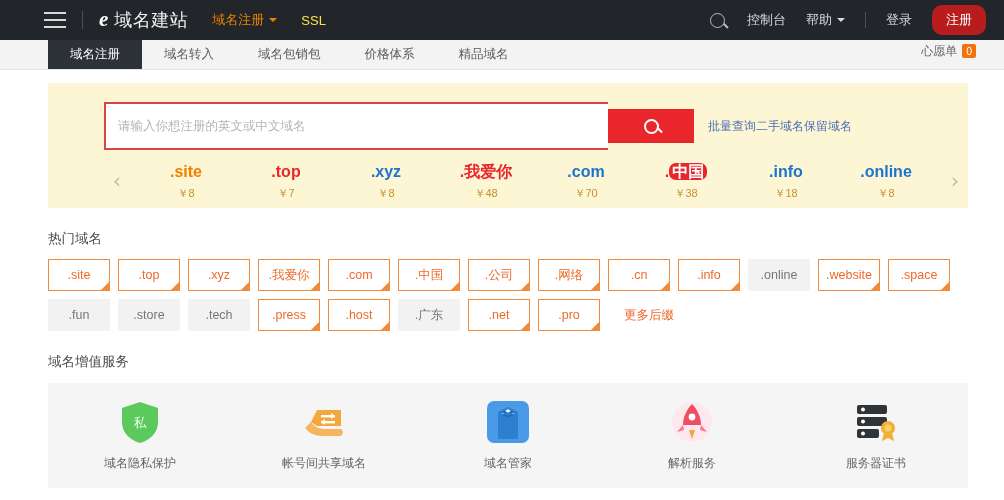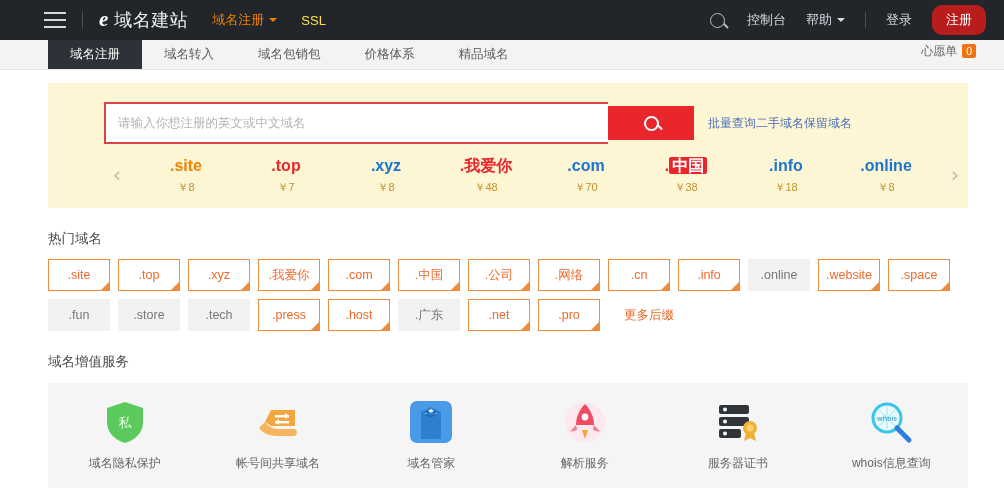--- a/index.html
+++ b/index.html
@@ -77,21 +77,21 @@
     background: #f1720f; color: #fff; font-size: 10.5px;
     border-radius: 2px; padding: 1px 4px; margin-left: 5px;
   }
   
   .banner {
     margin: 13px 36px 0 48px; width: 920px; height: 125px;
     background: #fdf6d5; position: relative;
   }
   .search-row { display: flex; align-items: center; padding: 19px 0 0 56px; }
   .search-input {
-    width: 504px; height: 42px; border: 2px solid #d9434a;
+    width: 504px; height: 48px; border: 2px solid #d9434a;
     border-right: none; background: #fff; padding: 4px 12px;
     font-size: 12.5px; color: #333; outline: none;
     font-family: "Liberation Sans", "DejaVu Sans", sans-serif;
   }
   .search-input::placeholder { color: #b4b4b4; }
   .search-btn {
     width: 86px; height: 34px; background: #e8262c; border: none;
     display: flex; align-items: center; justify-content: center; cursor: pointer;
   }
   .mag { width: 15px; height: 15px; border: 2.2px solid #fff; border-radius: 50%; position: relative; }
@@ -105,21 +105,21 @@
   .carousel { display: flex; align-items: center; padding: 11px 0 0 0; position: relative; }
   .arrow {
     width: 26px; color: #c4bda0; font-size: 21px; text-align: center;
     cursor: pointer; user-select: none; font-family: "DejaVu Sans", sans-serif;
   }
   .arrow.left { margin-left: 56px; }
   .carousel-items { display: flex; flex: 1; justify-content: space-around; padding: 0 6px; }
   .tld-item { text-align: center; cursor: pointer; min-width: 62px; }
   .tld-name { font-size: 16px; font-weight: bold; line-height: 22px; white-space: nowrap; }
   .tld-price { font-size: 11px; color: #c4912f; margin-top: 3px; }
-  .tld-boxed { background: #e8262c; color: #fff !important; padding: 0 3px; border-radius: 2px; }
+  .tld-boxed { background: #e8262c; color: #fff !important; padding: 0 3px; border-radius: 7px; }
   
   .section-title {
     margin: 22px 0 0 48px; font-size: 13.5px; color: #4a4a4a;
   }
   .tag-rows { margin: 11px 0 0 48px; width: 920px; }
   .tag-row { display: flex; gap: 8px; margin-bottom: 8px; align-items: center; }
   .tag {
     width: 62px; height: 32px; display: flex; align-items: center; justify-content: center;
     font-size: 12.5px; position: relative; cursor: pointer; background: #fff;
   }
@@ -336,25 +336,13 @@
           <circle cx="10" cy="8.5" r="2" fill="#fff"></circle>
           <circle cx="10" cy="20.5" r="2" fill="#fff"></circle>
           <circle cx="10" cy="32.5" r="2" fill="#fff"></circle>
           <circle cx="35" cy="27" r="7" fill="#f2b033"></circle>
           <circle cx="35" cy="27" r="3.5" fill="#f7d070"></circle>
           <path d="M31 32 l-2 8 l6 -3 l6 3 l-2 -8 z" fill="#f2b033"></path>
         </svg>
       </div>
       <div class="svc-label">服务器证书</div>
     </div>
-    <div class="svc">
-      <div class="svc-icon">
-        <svg width="46" height="46" viewBox="0 0 46 46">
-          <circle cx="19" cy="19" r="14" fill="none" stroke="#36c6e8" stroke-width="3"></circle>
-          <circle cx="19" cy="19" r="11" fill="#e8fafe"></circle>
-          <path d="M8 19 h22 M19 8 v22 M11 11 l16 16 M27 11 l-16 16" stroke="#9fe4f5" stroke-width="1"></path>
-          <text x="19" y="22" font-size="7" fill="#2a9fc0" text-anchor="middle" font-family="DejaVu Sans">whois</text>
-          <line x1="29" y1="29" x2="41" y2="41" stroke="#2a7fe0" stroke-width="5" stroke-linecap="round"></line>
-        </svg>
-      </div>
-      <div class="svc-label">whois信息查询</div>
-    </div>
   </div>
 
 </body></html>

